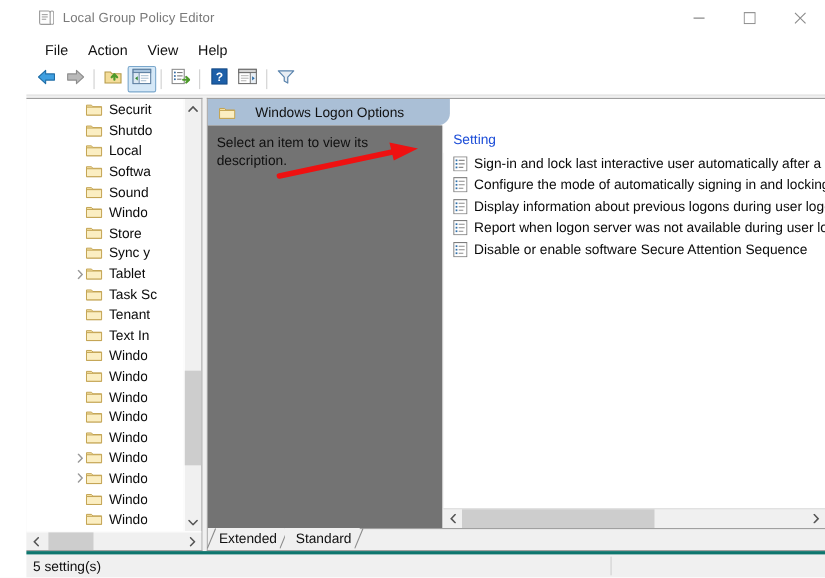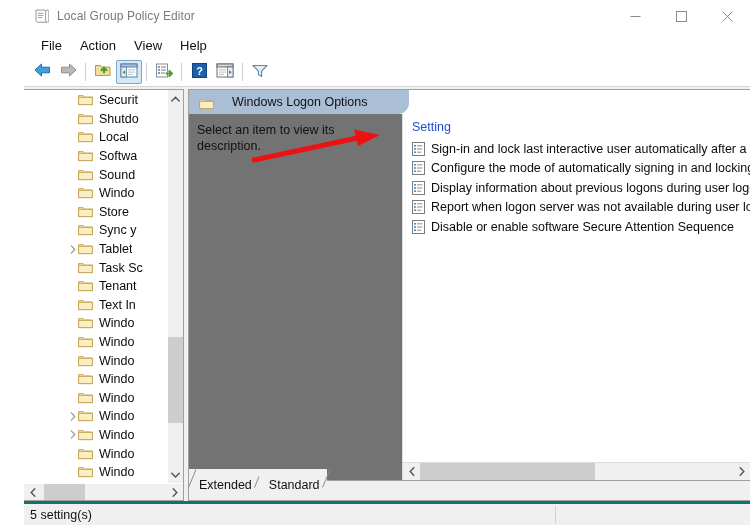--- a/index.html
+++ b/index.html
@@ -288,21 +288,21 @@
 
   
   .tabs-strip {
     height: 20px; flex: 0 0 20px;
     background: #f0f0f0;
     display: flex; align-items: flex-end;
     position: relative;
     border-top: 1px solid #a0a0a0;
   }
   .tab {
-    height: 31px;
+    height: 20px;
     display: flex; align-items: center;
     font-size: 12.5px; color: #101010;
     padding: 0 7px 0 10px;
     position: relative;
     white-space: nowrap;
     background: #f0f0f0;
   }
   .tab .slash-l, .tab .slash-r {
     position: absolute; top: 0; bottom: 0;
     width: 9px;

